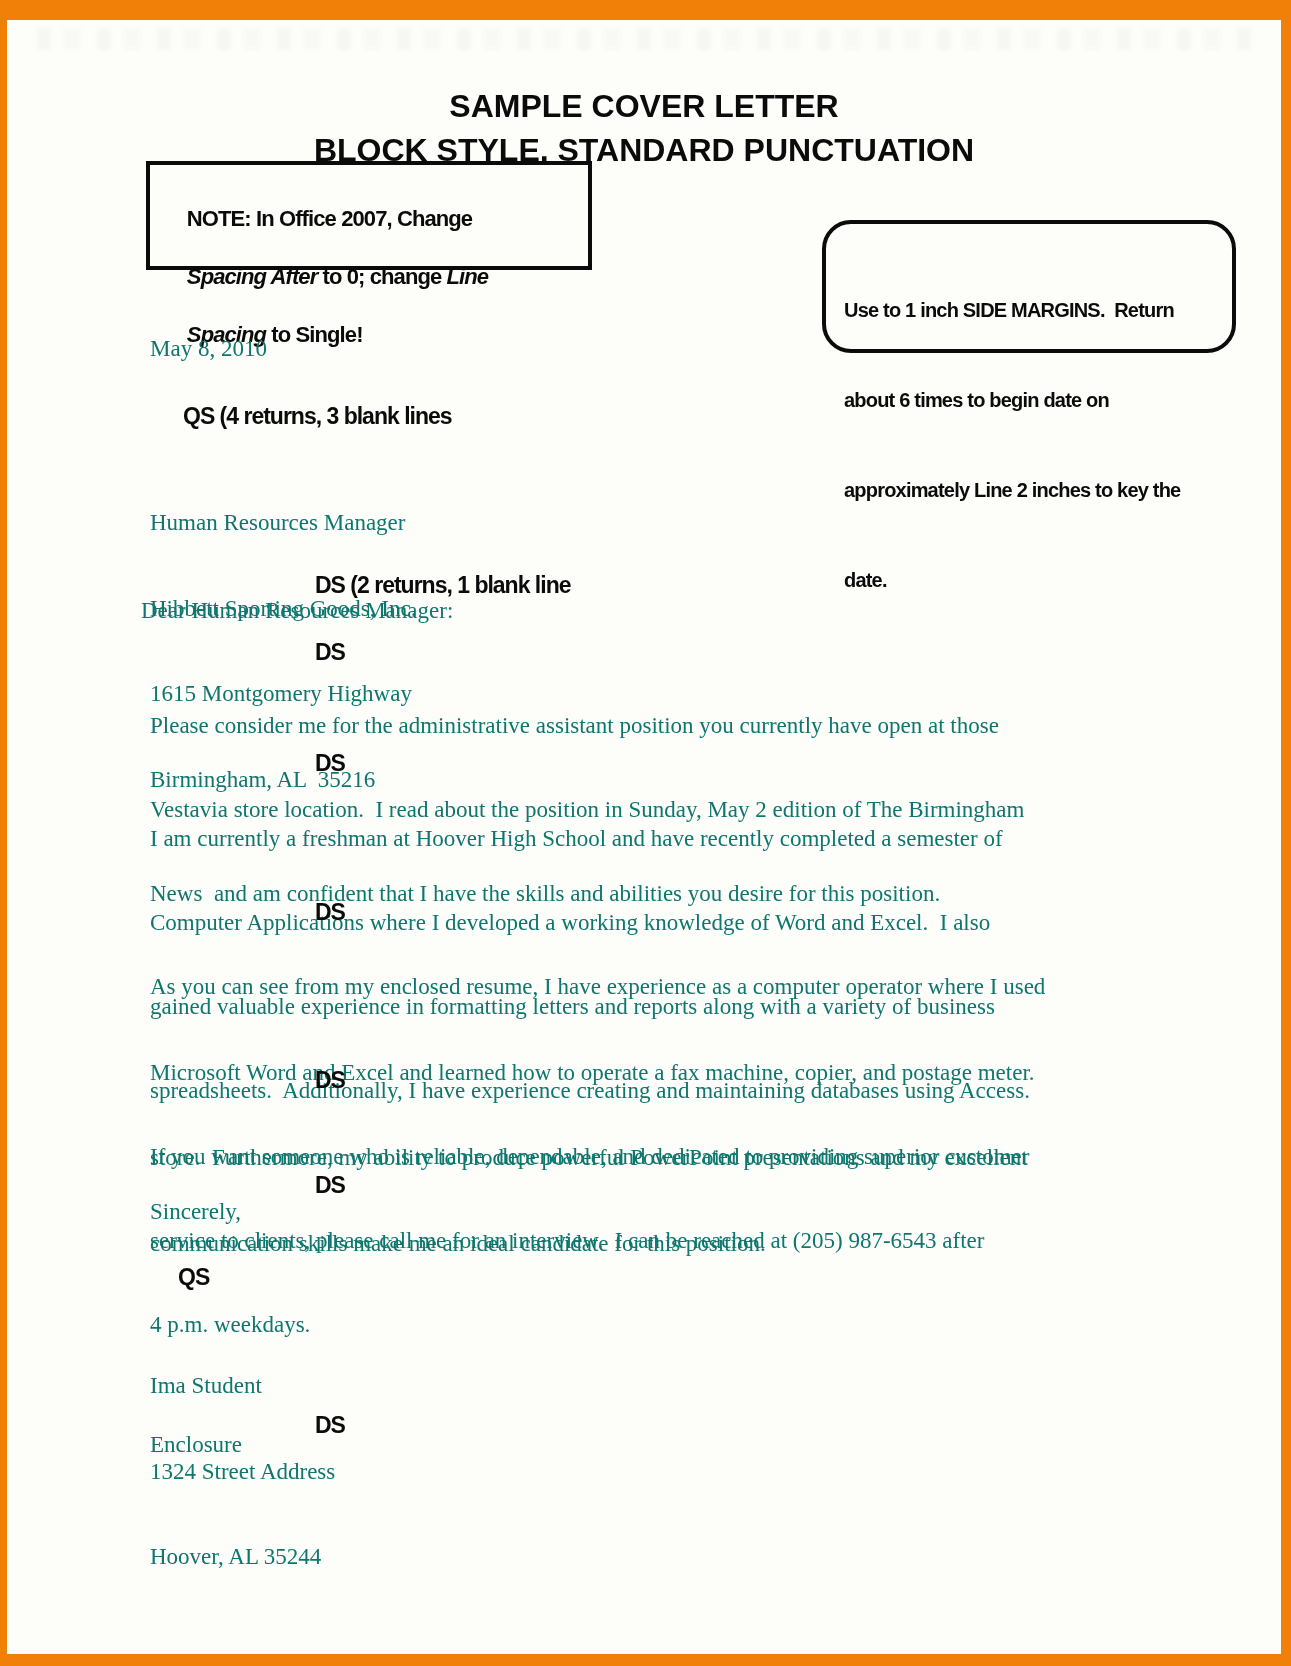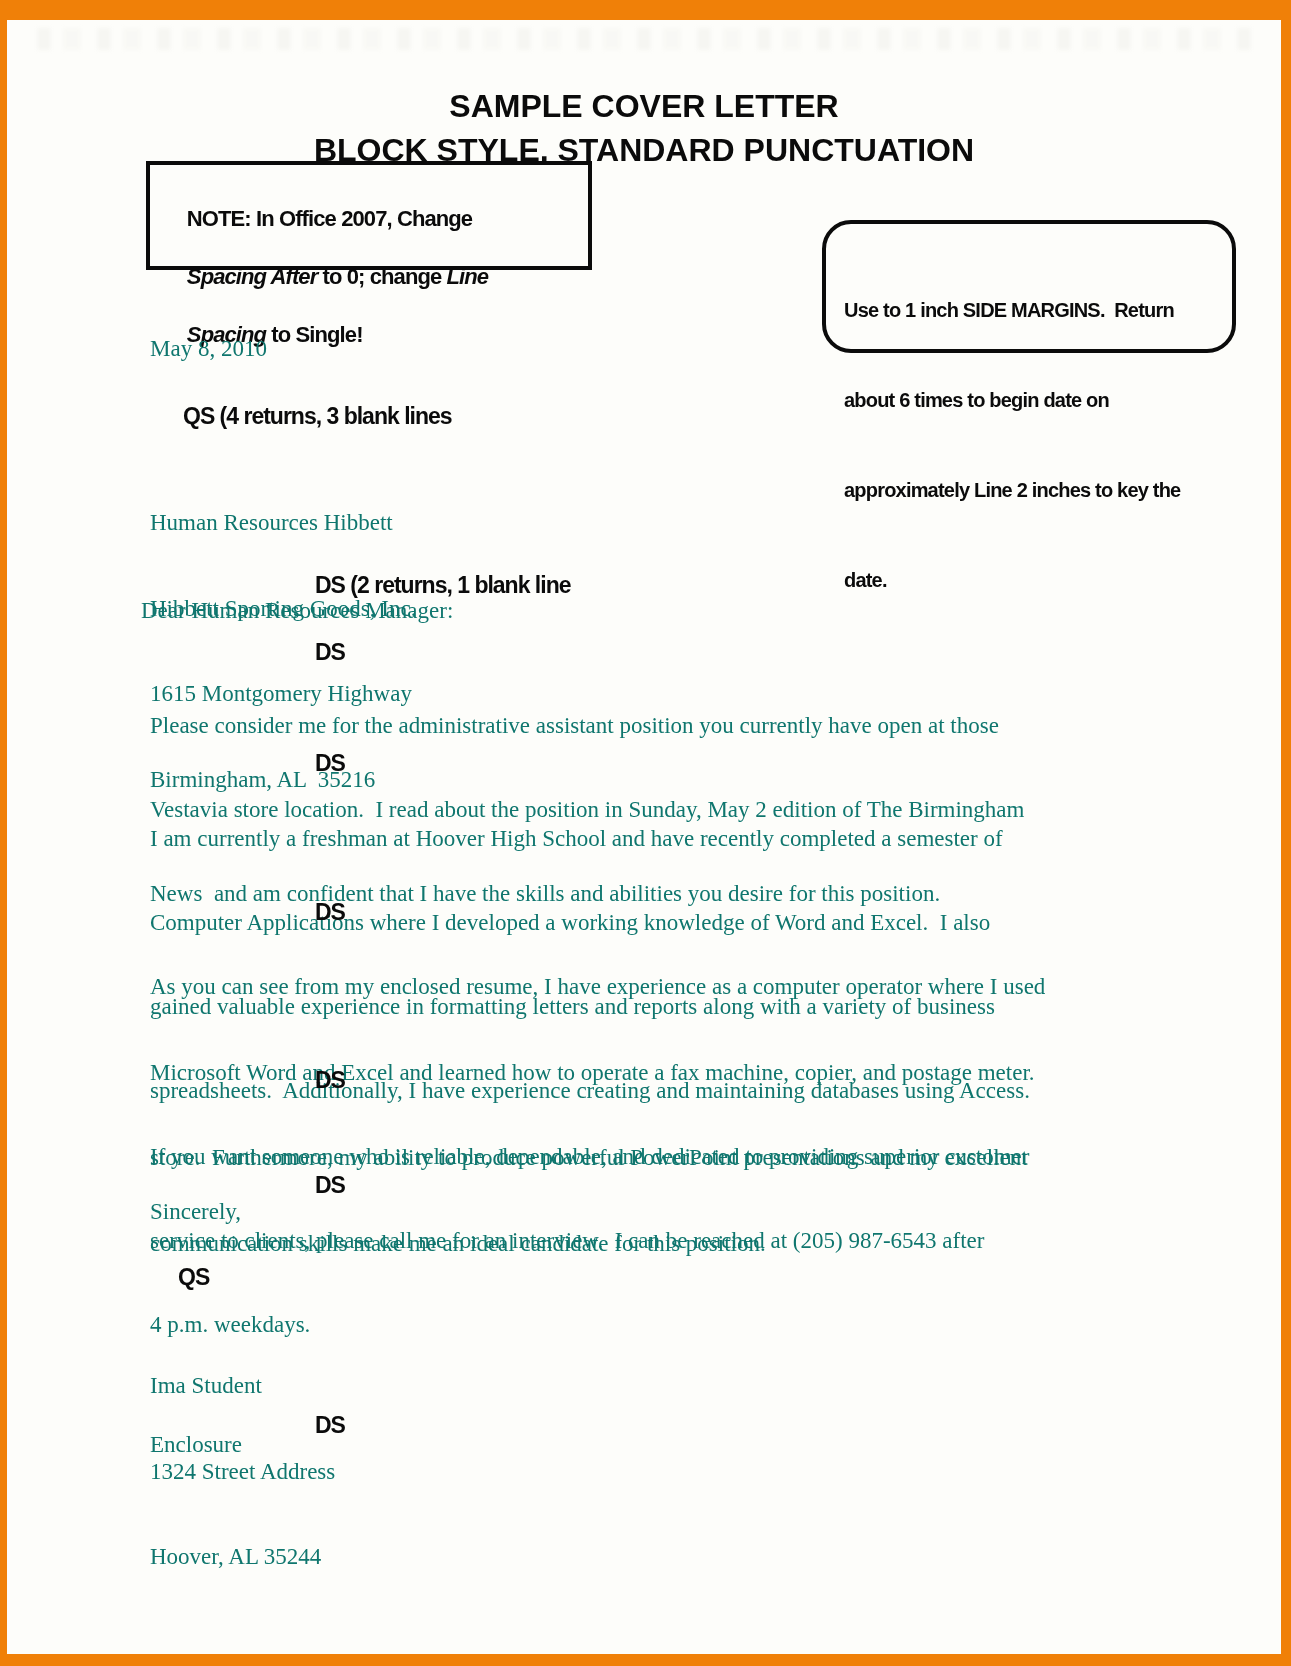--- a/index.html
+++ b/index.html
@@ -91,21 +91,21 @@
     <div>about 6 times to begin date on</div>
     <div>approximately Line 2 inches to key the</div>
     <div>date.</div>
   </div>
 
   <div class="serif" style="left:143px; top:315px;">May 8, 2010</div>
 
   <div class="annot" style="left:176px; top:385px;">QS (4 returns, 3 blank lines</div>
 
   <div class="serif" style="left:143px; top:432px;">
-    <div>Human Resources Hibbett</div>
+    <div>Human Resources Manager</div>
     <div>Hibbett Sporting Goods, Inc.</div>
     <div>1615 Montgomery Highway</div>
     <div>Birmingham, AL  35216</div>
   </div>
 
   <div class="annot" style="left:308px; top:554px;">DS (2 returns, 1 blank line</div>
 
   <div class="serif" style="left:134px; top:577px;">Dear Human Resources Manager:</div>
 
   <div class="annot" style="left:308px; top:621px;">DS</div>

